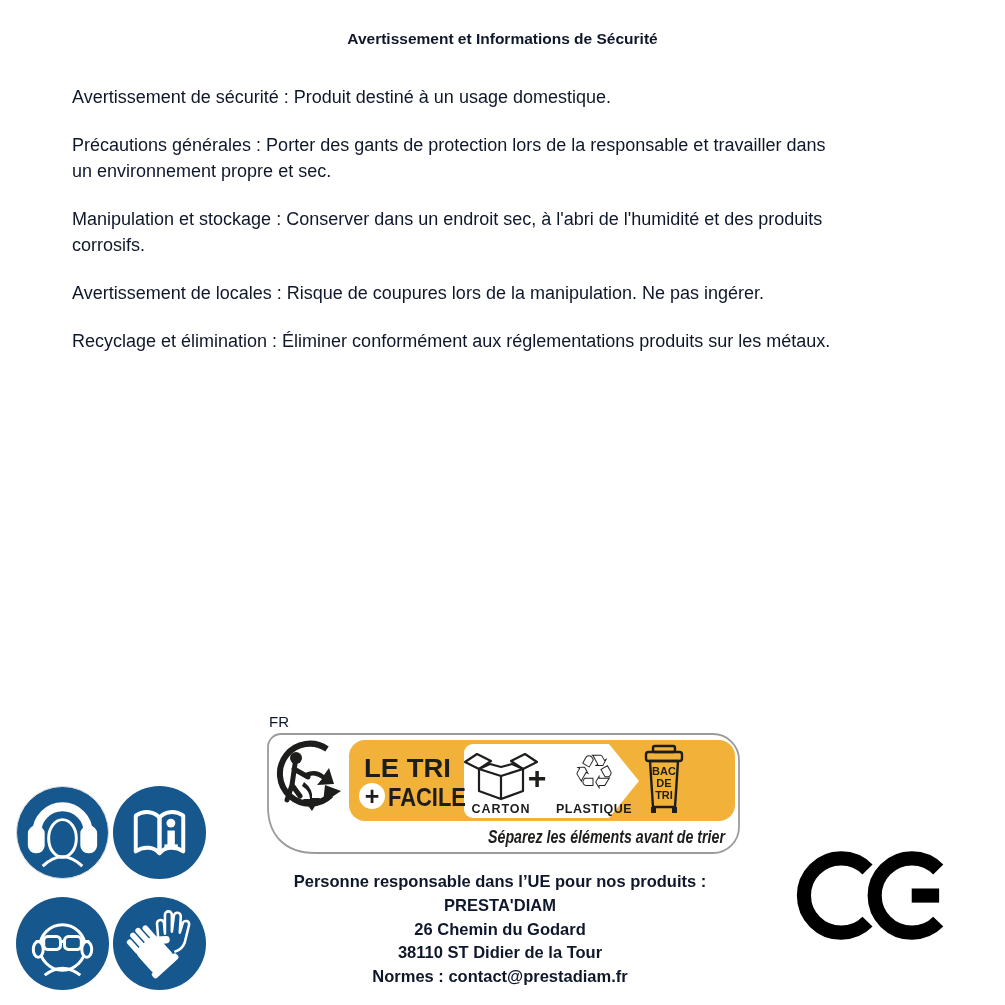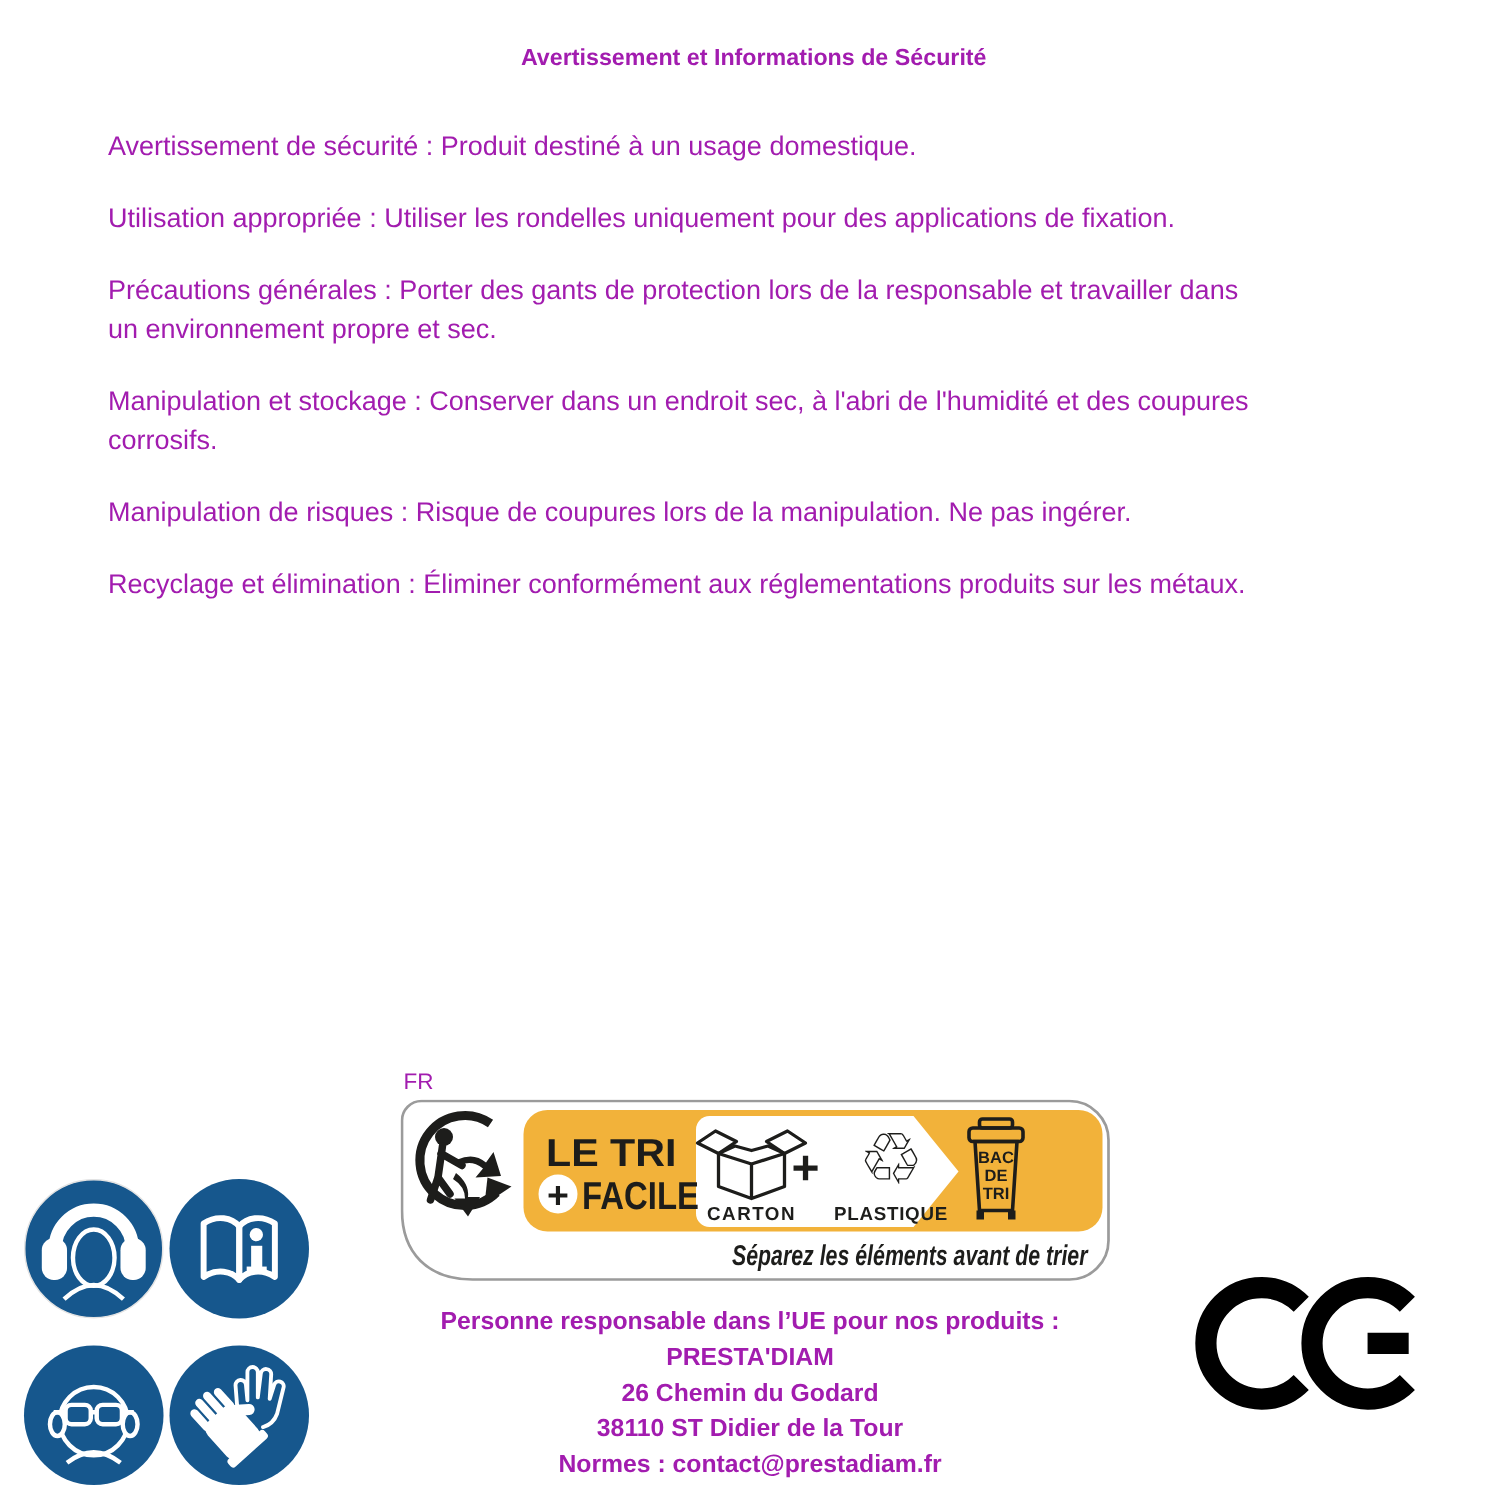--- a/index.html
+++ b/index.html
@@ -1,17 +1,17 @@
 <!DOCTYPE html>
 <html><head>
 <meta charset="utf-8">
 <style>
   html,body{margin:0;padding:0;background:#fff;}
   .page{position:relative;width:1005px;height:1005px;background:#fff;overflow:hidden;
-        font-family:"Liberation Sans",sans-serif;color:#a21caf;}
+        font-family:"Liberation Sans",sans-serif;color:#0f172a;}
   .title{position:absolute;top:30px;left:0;right:0;text-align:center;
          font-weight:bold;font-size:15.5px;}
   .content{position:absolute;top:84px;left:72px;width:860px;
            font-size:18px;line-height:26px;}
   .content p{margin:0 0 22px 0;white-space:pre-line;}
   .safety-icons{position:absolute;left:15px;top:785px;
                 display:grid;grid-template-columns:95px 95px;grid-auto-rows:95px;
                 column-gap:2px;row-gap:16px;}
   .sicon svg{display:block;}
   .infotri{position:absolute;left:267px;top:714px;width:473px;}
@@ -24,26 +24,25 @@
 </style>
 </head>
 <body>
 
 <div class="page">
 
   <div class="title">Avertissement et Informations de Sécurité</div>
 
   <div class="content">
     <p>Avertissement de sécurité : Produit destiné à un usage domestique.</p>
-    <p>Utilisation appropriée : Utiliser les rondelles uniquement pour des applications de fixation.</p>
     <p>Précautions générales : Porter des gants de protection lors de la responsable et travailler dans
 un environnement propre et sec.</p>
-    <p>Manipulation et stockage : Conserver dans un endroit sec, à l'abri de l'humidité et des coupures
+    <p>Manipulation et stockage : Conserver dans un endroit sec, à l'abri de l'humidité et des produits
 corrosifs.</p>
-    <p>Manipulation de risques : Risque de coupures lors de la manipulation. Ne pas ingérer.</p>
+    <p>Avertissement de locales : Risque de coupures lors de la manipulation. Ne pas ingérer.</p>
     <p>Recyclage et élimination : Éliminer conformément aux réglementations produits sur les métaux.</p>
   </div>
 
   <div class="safety-icons">
 
     <div class="sicon">
       <svg width="95" height="95" viewBox="0 0 96 96">
         <circle cx="48" cy="48" r="46.5" fill="#16578D" stroke="#e3e3e3" stroke-width="1"></circle>
         <path d="M22,48 a26,26 0 0 1 52,0" stroke="#fff" stroke-width="9" fill="none"></path>
         <rect x="13" y="41" width="17" height="28" rx="8" fill="#fff"></rect>

